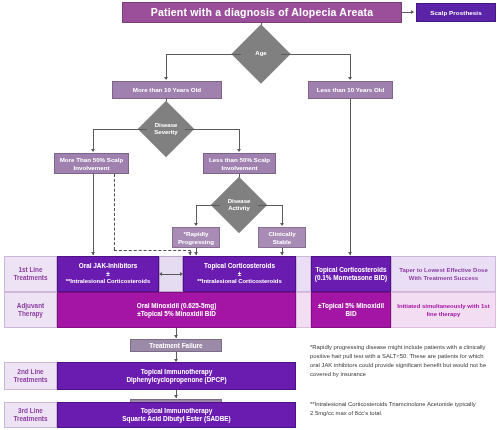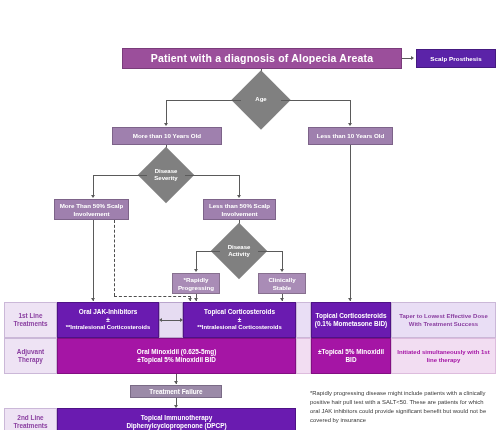--- a/index.html
+++ b/index.html
@@ -1,21 +1,21 @@
 <!DOCTYPE html>
 <html><head>
 <meta charset="utf-8">
 <style>
   html,body{margin:0;padding:0;background:#ffffff;}
   body{
     width:500px;height:430px;position:relative;overflow:hidden;
     font-family:"Liberation Sans", sans-serif;
     -webkit-font-smoothing:antialiased;
   }
-  .canvas{position:absolute;left:0;top:0;width:500px;height:322px;margin-top:46px;}
+  .canvas{position:absolute;left:0;top:0;width:500px;height:322px;}
 
   
   .node{
     position:absolute;box-sizing:border-box;
     display:flex;align-items:center;justify-content:center;
     text-align:center;font-weight:bold;line-height:1.15;
     color:#ffffff;
   }
 
   

